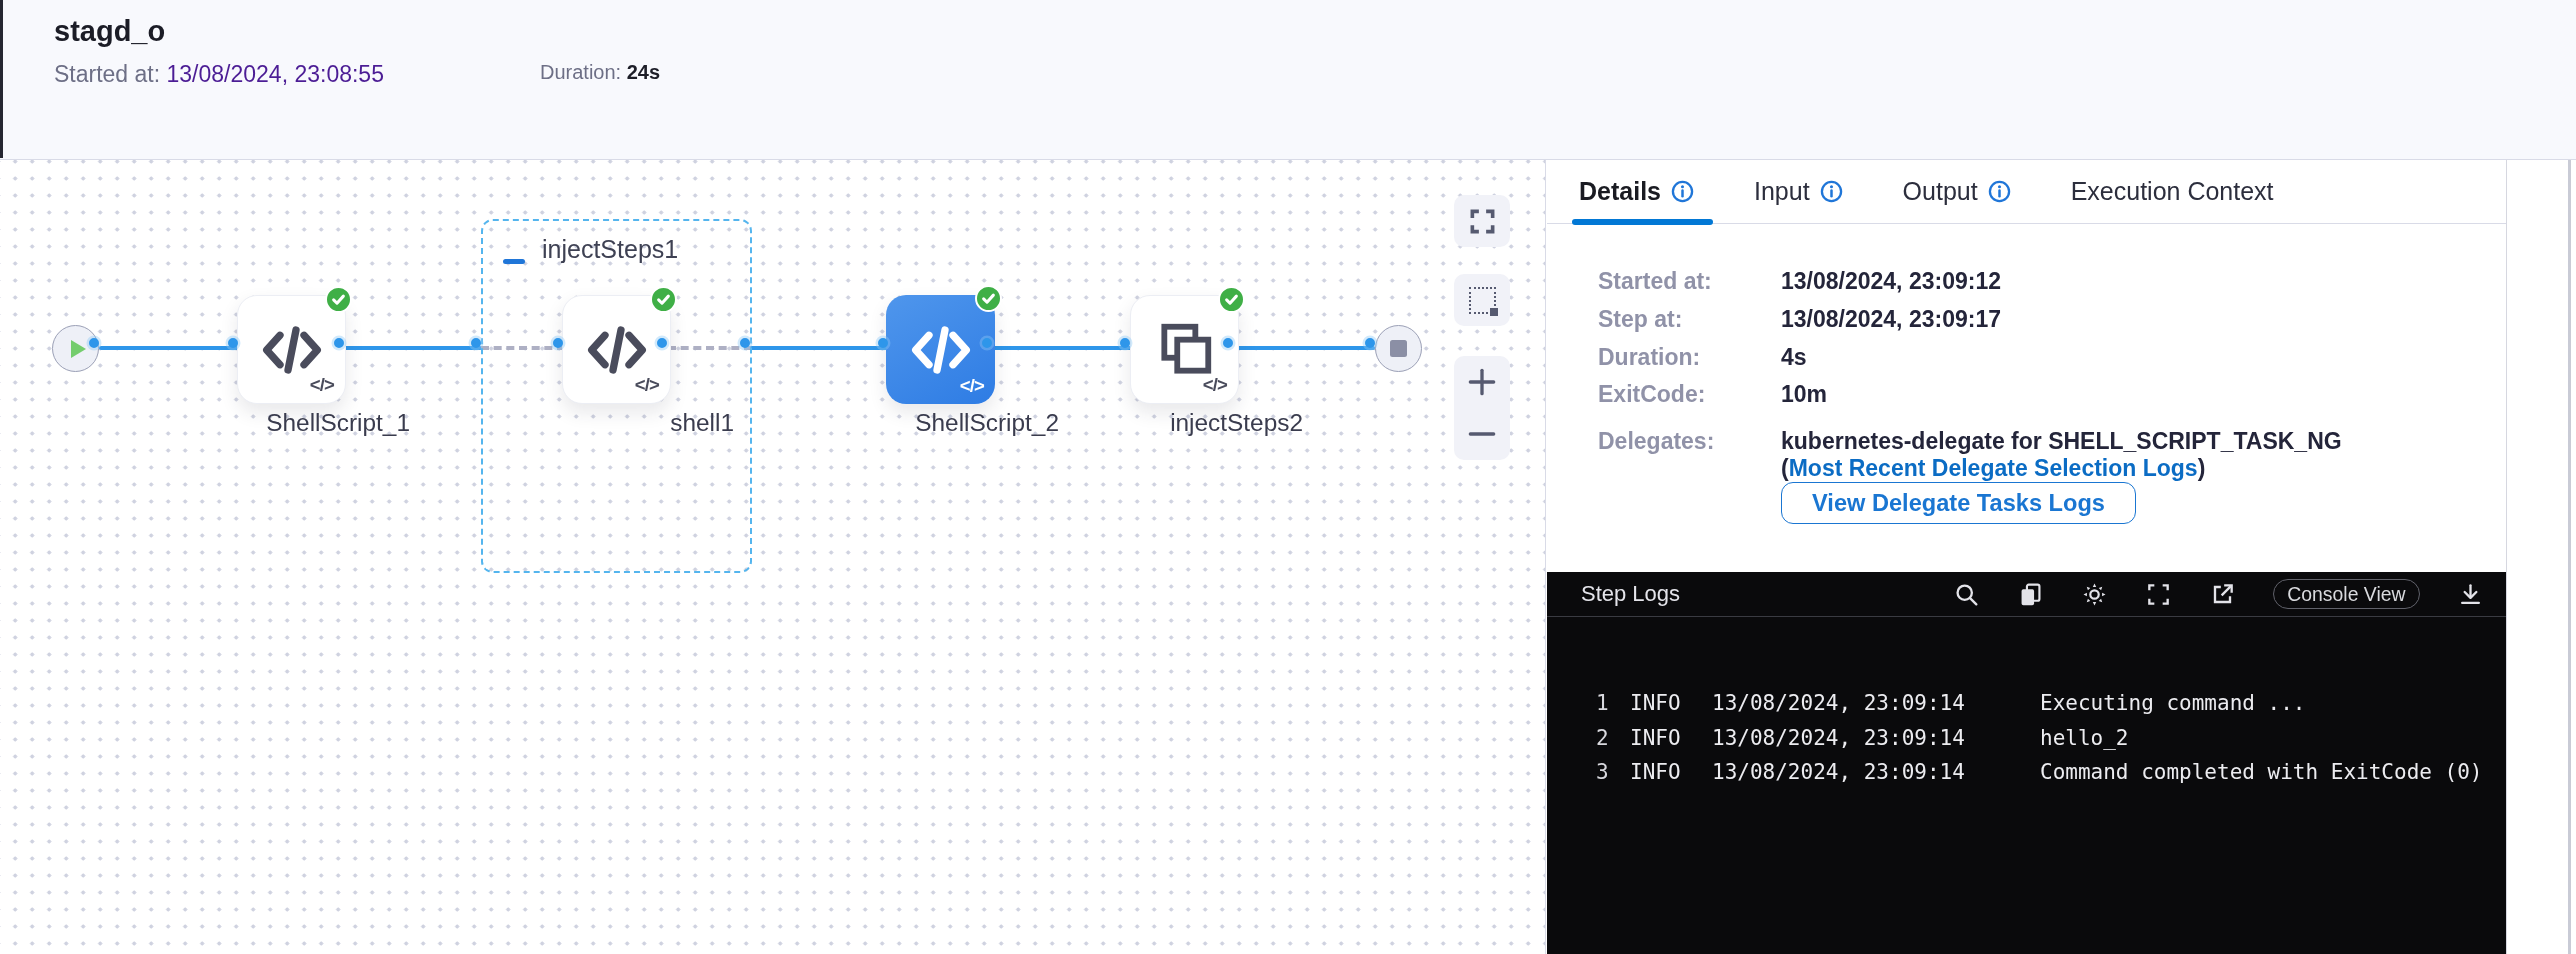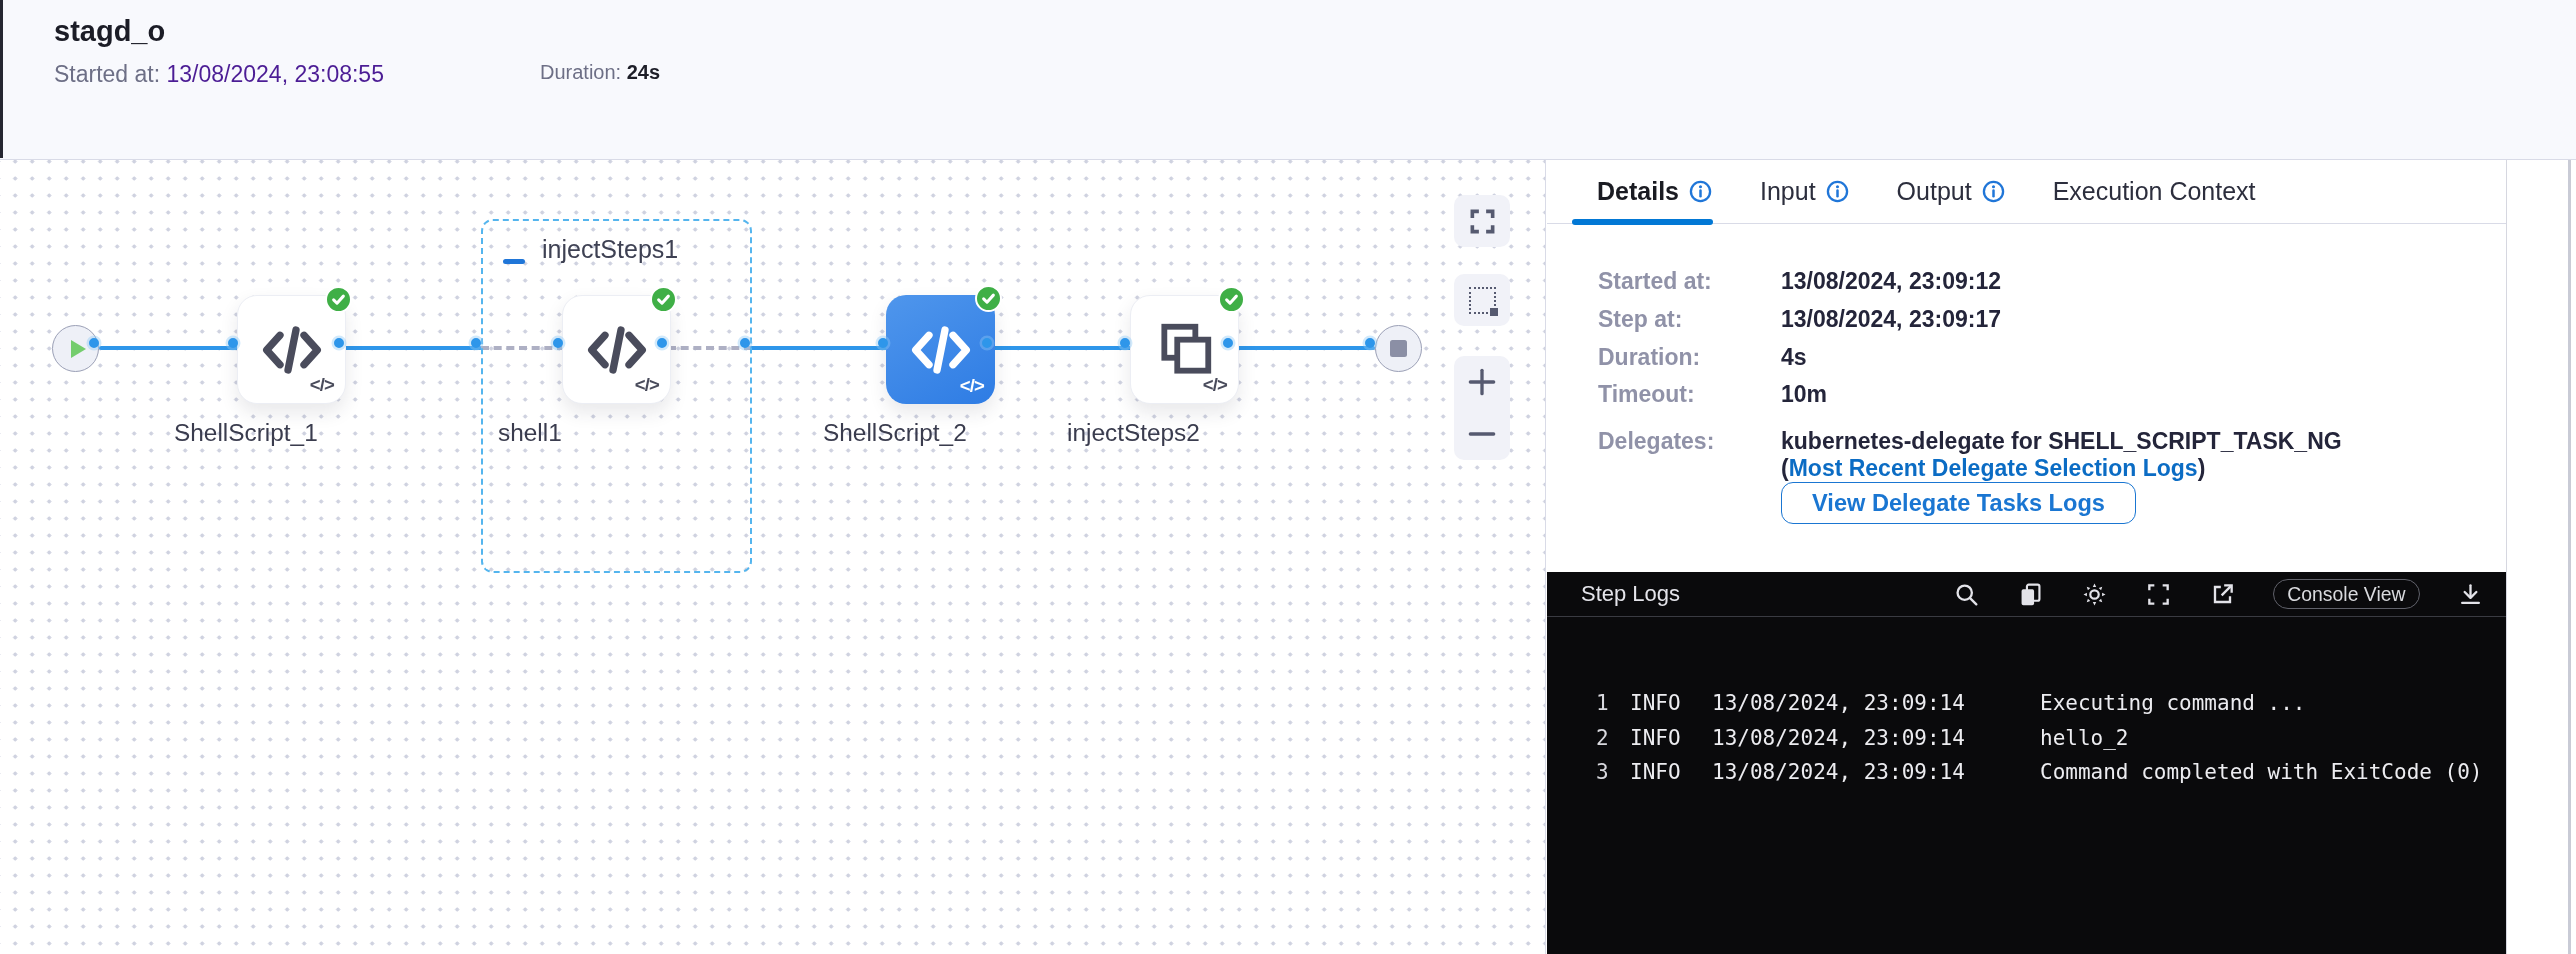--- a/index.html
+++ b/index.html
@@ -61,21 +61,21 @@
   .mini-code {
     position:absolute; right:11px; bottom:6.7px; font-size:18.5px; font-weight:700;
     letter-spacing:-0.8px; color:inherit; font-family:"Liberation Sans", sans-serif;
   }
   .check-badge {
     position:absolute; top:-10px; right:-6.7px; width:27px; height:27px; border-radius:50%;
     background:#3faf46; border:2.5px solid #ffffff;
     display:flex; align-items:center; justify-content:center;
   }
   .node-label {
-    position:absolute; top:259px; width:236px; text-align:left;
+    position:absolute; top:249px; width:236px; text-align:right;
     font-size:24.4px; color:#3a3c4e;
   }
 
   .step-group {
     position:absolute; left:481px; top:59px; width:271px; height:354px;
     border:2.5px dashed #54b5ee; border-radius:11.8px;
   }
   .group-header { position:absolute; left:20px; top:13.5px; display:flex; align-items:flex-end; }
   .collapse-minus { width:22px; height:5px; background:#2076d8; border-radius:2.5px; }
   .group-label { margin-left:17px; font-size:25px; color:#3e4153; }
@@ -86,21 +86,21 @@
   }
   .marquee-box { position:relative; width:27px; height:27px; border:2.5px dotted #565a70; }
   .marquee-dot { position:absolute; right:-4.2px; bottom:-4.2px; width:7.6px; height:7.6px; background:#565a70; }
 
   
   .right-panel {
     position:absolute; left:1547px; top:160px; width:959px; height:795px; background:#ffffff;
   }
   .tabs-row {
     position:relative; height:64px; border-bottom:1.7px solid #d9dbe7;
-    display:flex; align-items:center; padding-left:50px; gap:48px;
+    display:flex; align-items:center; padding-left:32px; gap:60px;
   }
   .tab { display:flex; align-items:center; gap:10px; font-size:25px; color:#2c2e3d; font-weight:500; }
   .tab.active { font-weight:700; color:#1a1b22; }
   .active-underline { position:absolute; left:25px; bottom:-1.7px; width:141px; height:5.9px;
     background:#0278d5; border-radius:3.4px; }
 
   .detail-row { position:absolute; font-size:23px; }
   .d-label { position:absolute; left:51px; color:#9092a8; font-weight:600; white-space:nowrap; }
   .d-value, .d-value-strong { position:absolute; left:234px; color:#24253a; font-weight:700; white-space:nowrap; }
   .dg-val { position:absolute; left:234px; width:589px; font-size:23px; line-height:27px;
@@ -323,21 +323,21 @@
     </div>
     <div class="detail-row" style="top:146px;">
       <span class="d-label">Step at:</span>
       <span class="d-value-strong">13/08/2024, 23:09:17</span>
     </div>
     <div class="detail-row" style="top:184px;">
       <span class="d-label">Duration:</span>
       <span class="d-value-strong">4s</span>
     </div>
     <div class="detail-row" style="top:221px;">
-      <span class="d-label">Timeout:</span>
+      <span class="d-label">ExitCode:</span>
       <span class="d-value-strong">10m</span>
     </div>
     <div class="detail-row" style="top:268px;">
       <span class="d-label">Delegates:</span>
       <span class="dg-val"><span>kubernetes-delegate for SHELL_SCRIPT_TASK_NG (</span><a class="dg-link">Most Recent Delegate Selection Logs</a><span>)</span></span>
     </div>
     <button class="view-logs-btn">View Delegate Tasks Logs</button>
 
     <div class="logs">
       <div class="logs-header">

